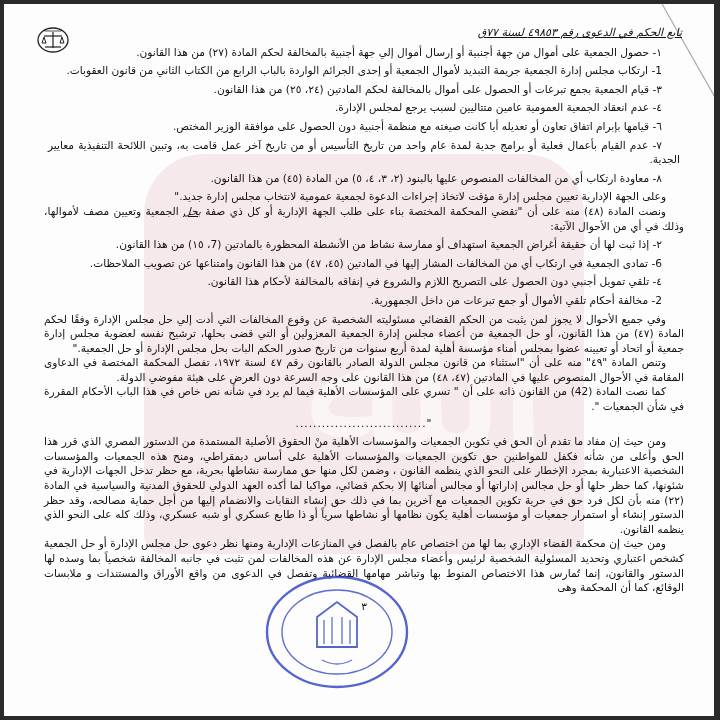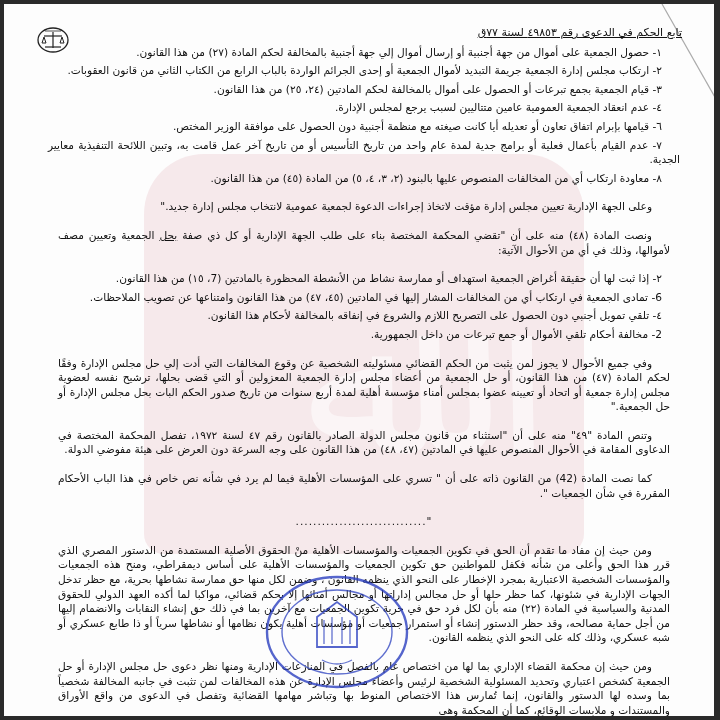--- a/index.html
+++ b/index.html
@@ -28,32 +28,32 @@
   .logo {
     position: absolute; left: 32px; top: 22px; width: 34px; height: 28px;
   }
   .content {
     position: absolute; left: 40px; top: 22px; width: 640px;
     direction: rtl; text-align: justify;
     font-family: "DejaVu Sans", sans-serif; font-size: 10.6px; line-height: 14.6px;
     color: #111;
   }
   .header {
-    text-decoration: underline; font-size: 11px; margin-bottom: 4px;
+    text-decoration: underline; font-style: italic; font-size: 11px; margin-bottom: 4px;
     padding-right: 2px;
   }
   .item { text-indent: 18px; margin: 4px; }
-  .para { text-indent: 18px; margin: 14px; }
+  .para { text-indent: 18px; margin: 0; }
   .dots { text-align: center; letter-spacing: 1px; margin: 2px 0 4px 0; }
   .page-num { text-align: center; margin-top: 4px; }
   .stamp {
     position: absolute; left: 258px; top: 568px; width: 150px; height: 120px;
     pointer-events: none;
   }
-  .underline-ink { text-decoration: underline; }
+  .underline-ink { text-decoration: underline; font-style: italic; }
 </style>
 </head>
 <body>
 
 <div class="page">
   <div class="watermark"></div>
   <div class="watermark-glyph">ﷲ</div>
 
   <svg class="fold-line" viewBox="0 0 710 712">
     <line x1="658" y1="0" x2="712" y2="95" stroke="#888" stroke-width="1.2" opacity="0.7"></line>
@@ -67,21 +67,21 @@
     <path d="M24 17 L26 11 L28 17 Z" fill="none" stroke="#222" stroke-width="1"></path>
     <line x1="9" y1="21" x2="25" y2="21" stroke="#222" stroke-width="1.2"></line>
     <line x1="9" y1="5" x2="25" y2="5" stroke="#222" stroke-width="0.8"></line>
   </svg>
 
   <div class="content">
     <div class="header">تابع الحكم في الدعوى رقم ٤٩٨٥٣ لسنة ٧٧ق</div>
 
     <div>
       <p class="item">١- حصول الجمعية على أموال من جهة أجنبية أو إرسال أموال إلي جهة أجنبية بالمخالفة لحكم المادة (٢٧) من هذا القانون.</p>
-      <p class="item">٢- ارتكاب مجلس إدارة الجمعية جريمة التبديد لأموال الجمعية أو إحدى الجرائم الواردة بالباب الرابع من الكتاب الثاني من قانون العقوبات.</p>
+      <p class="item">1- ارتكاب مجلس إدارة الجمعية جريمة التبديد لأموال الجمعية أو إحدى الجرائم الواردة بالباب الرابع من الكتاب الثاني من قانون العقوبات.</p>
       <p class="item">٣- قيام الجمعية بجمع تبرعات أو الحصول على أموال بالمخالفة لحكم المادتين (٢٤، ٢٥) من هذا القانون.</p>
       <p class="item">٤- عدم انعقاد الجمعية العمومية عامين متتاليين لسبب يرجع لمجلس الإدارة.</p>
       <p class="item">٦- قيامها بإبرام اتفاق تعاون أو تعديله أيا كانت صيغته مع منظمة أجنبية دون الحصول على موافقة الوزير المختص.</p>
       <p class="item">٧- عدم القيام بأعمال فعلية أو برامج جدية لمدة عام واحد من تاريخ التأسيس أو من تاريخ آخر عمل قامت به، وتبين اللائحة التنفيذية معايير الجدية.</p>
       <p class="item">٨- معاودة ارتكاب أي من المخالفات المنصوص عليها بالبنود (٢، ٣، ٤، ٥) من المادة (٤٥) من هذا القانون.</p>
     </div>
 
     <p class="para">وعلى الجهة الإدارية تعيين مجلس إدارة مؤقت لاتخاذ إجراءات الدعوة لجمعية عمومية لانتخاب مجلس إدارة جديد."</p>
     <p class="para"><span>ونصت المادة (٤٨) منه على أن "تقضي المحكمة المختصة بناء على طلب الجهة الإدارية أو كل ذي صفة </span><span class="underline-ink">بحل</span><span> الجمعية وتعيين مصف لأموالها، وذلك في أي من الأحوال الآتية:</span></p>
 

